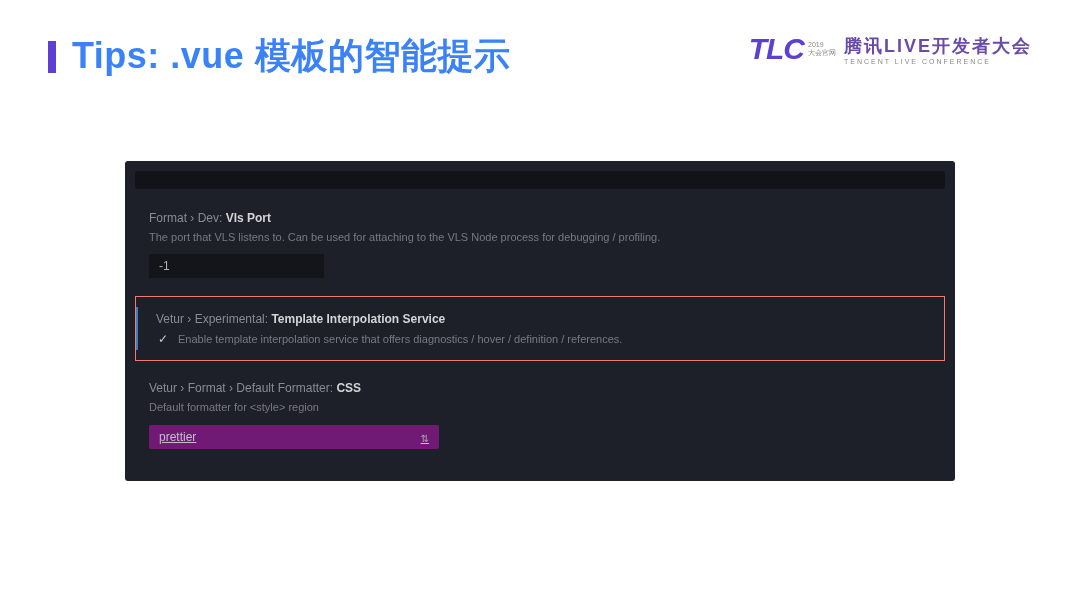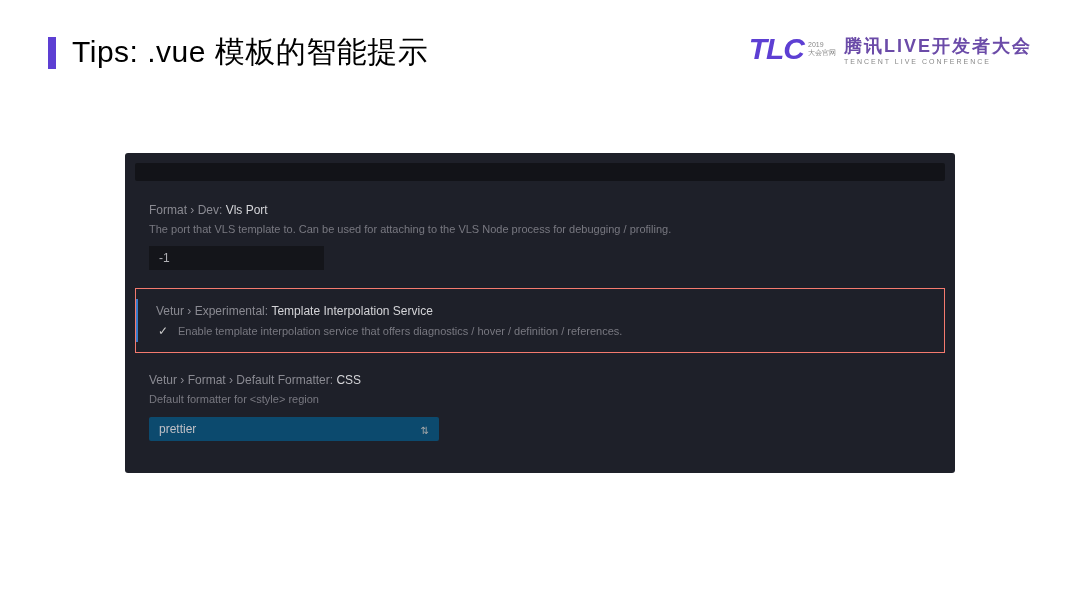--- a/index.html
+++ b/index.html
@@ -24,23 +24,23 @@
       display: flex;
       align-items: center;
     }
     .title-bar {
       width: 8px;
       height: 32px;
       background: #5d3fd3;
       margin-right: 16px;
     }
     .title-text {
-      font-size: 30px;
-      font-weight: 400;
-      color: #000000;
+      font-size: 36px;
+      font-weight: 700;
+      color: #3b82f6;
       letter-spacing: 0.5px;
     }
     .logo-wrap {
       display: flex;
       align-items: center;
       color: #6b4ba8;
     }
     .logo-tlc {
       font-size: 30px;
       font-weight: 800;
@@ -89,21 +89,21 @@
       color: #c8c8c8;
       margin-bottom: 4px;
       font-weight: 600;
     }
     .setting-header .dim {
       color: #8a8a92;
       font-weight: 400;
     }
     .setting-header .bold {
       color: #d4d4d8;
-      font-weight: 400;
+      font-weight: 700;
     }
     .setting-desc {
       font-size: 11px;
       color: #787880;
       line-height: 1.5;
     }
     .input-box {
       margin-top: 8px;
       background: #14151a;
       color: #b0b0b5;
@@ -144,29 +144,30 @@
       align-items: center;
       justify-content: center;
       margin-right: 8px;
     }
     .checkbox-label {
       font-size: 11px;
       color: #787880;
     }
     .select-box {
       margin-top: 10px;
-      background: #0c4a6e;
+      background: #701a75;
       color: #c0c0c6;
       font-size: 12px;
       padding: 5px 10px;
       width: 290px;
       display: flex;
       justify-content: space-between;
       align-items: flex-end;
       border-radius: 2px;
+      text-decoration: underline;
     }
     .select-caret {
       font-size: 10px;
       color: #aaa;
     }
     .bottom-pad {
       height: 22px;
     }
   </style>
 </head>
@@ -190,21 +191,21 @@
 </div>
 
 <div class="screenshot">
   <div class="top-dark-bar"></div>
 
   <div class="setting-block">
     <div class="setting-header">
       <span class="dim">Format › Dev:</span>
       <span class="bold">Vls Port</span>
     </div>
-    <div class="setting-desc">The port that VLS template to. Can be used for attaching to the VLS Node process for debugging / profiling.</div>
+    <div class="setting-desc">The port that VLS listens to. Can be used for attaching to the VLS Node process for debugging / profiling.</div>
     <div class="input-box">-1</div>
   </div>
 
   <div class="highlight-block">
     <div class="highlight-accent"></div>
     <div class="setting-header">
       <span class="dim">Vetur › Experimental:</span>
       <span class="bold">Template Interpolation Service</span>
     </div>
     <div class="checkbox-row">

